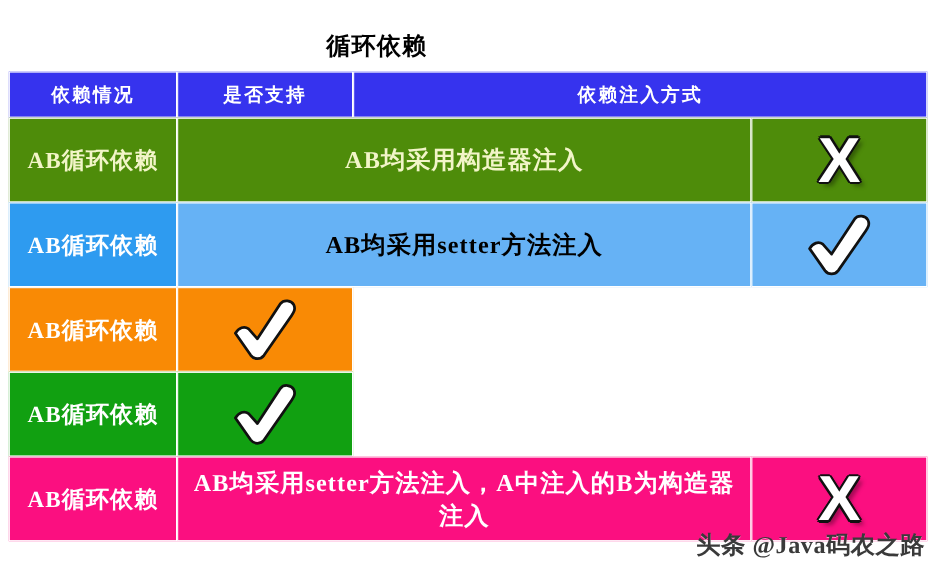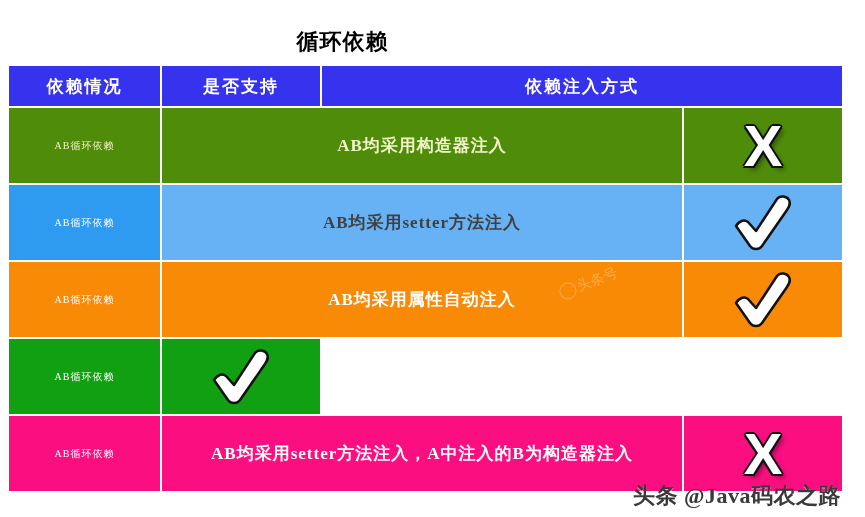--- a/index.html
+++ b/index.html
@@ -66,26 +66,26 @@
     font-weight: 700;
     letter-spacing: 2px;
     color: #ffffff;
   }
 
   .body-row .cell {
     height: 77px;
   }
 
   .body-row .c1 {
-    font-size: 10px;
-    font-weight: 400;
+    font-size: 21px;
+    font-weight: 700;
     letter-spacing: 1px;
   }
   .body-row .c2 {
-    font-size: 17px;
+    font-size: 22px;
     font-weight: 700;
     letter-spacing: 1px;
   }
 
   
   .mark {
     position: relative;
     display: inline-block;
     line-height: 1;
   }
@@ -155,31 +155,30 @@
   <div class="row body-row">
     <div class="cell c1" style="background: rgb(78, 140, 10); color: rgb(242, 245, 200);">AB循环依赖</div>
     <div class="cell c2" style="background: rgb(78, 140, 10); color: rgb(242, 245, 200);">AB均采用构造器注入</div>
     <div class="cell c3" style="background: rgb(78, 140, 10); color: rgb(242, 245, 200);">
       <span class="mark mark-x">X</span>
     </div>
   </div>
 
   <div class="row body-row">
     <div class="cell c1" style="background: rgb(46, 155, 240); color: rgb(255, 255, 255);">AB循环依赖</div>
-    <div class="cell c2" style="background: rgb(102, 178, 245); color: #404040;">AB均采用setter方法注入</div>
+    <div class="cell c2" style="background: rgb(102, 178, 245); color: #000000;">AB均采用setter方法注入</div>
     <div class="cell c3" style="background: rgb(102, 178, 245); color: rgb(255, 255, 255);">
       <svg class="mark-check" viewBox="0 0 66 62">
         <path d="M6 34 C9 29 14 27 18 30 L26 39 L47 7 C50 3 57 4 59 8 C61 12 59 15 57 18 L32 54 C29 58 23 58 20 54 Z" fill="#ffffff" stroke="#111111" stroke-width="2.5" stroke-linejoin="round"></path>
       </svg>
     </div>
   </div>
 
   <div class="row body-row">
     <div class="cell c1" style="background: rgb(249, 138, 5); color: rgb(255, 255, 255);">AB循环依赖</div>
-    <div class="cell c2" style="background: rgb(249, 138, 5); color: rgb(255, 255, 255);">AB均采用属性自动注入</div>
     <div class="cell c3" style="background: rgb(249, 138, 5); color: rgb(255, 255, 255);">
       <svg class="mark-check" viewBox="0 0 66 62">
         <path d="M6 34 C9 29 14 27 18 30 L26 39 L47 7 C50 3 57 4 59 8 C61 12 59 15 57 18 L32 54 C29 58 23 58 20 54 Z" fill="#ffffff" stroke="#111111" stroke-width="2.5" stroke-linejoin="round"></path>
       </svg>
     </div>
   </div>
 
   <div class="row body-row">
     <div class="cell c1" style="background: rgb(17, 160, 17); color: rgb(255, 255, 255);">AB循环依赖</div>
     <div class="cell c3" style="background: rgb(17, 160, 17); color: rgb(255, 255, 255);">

